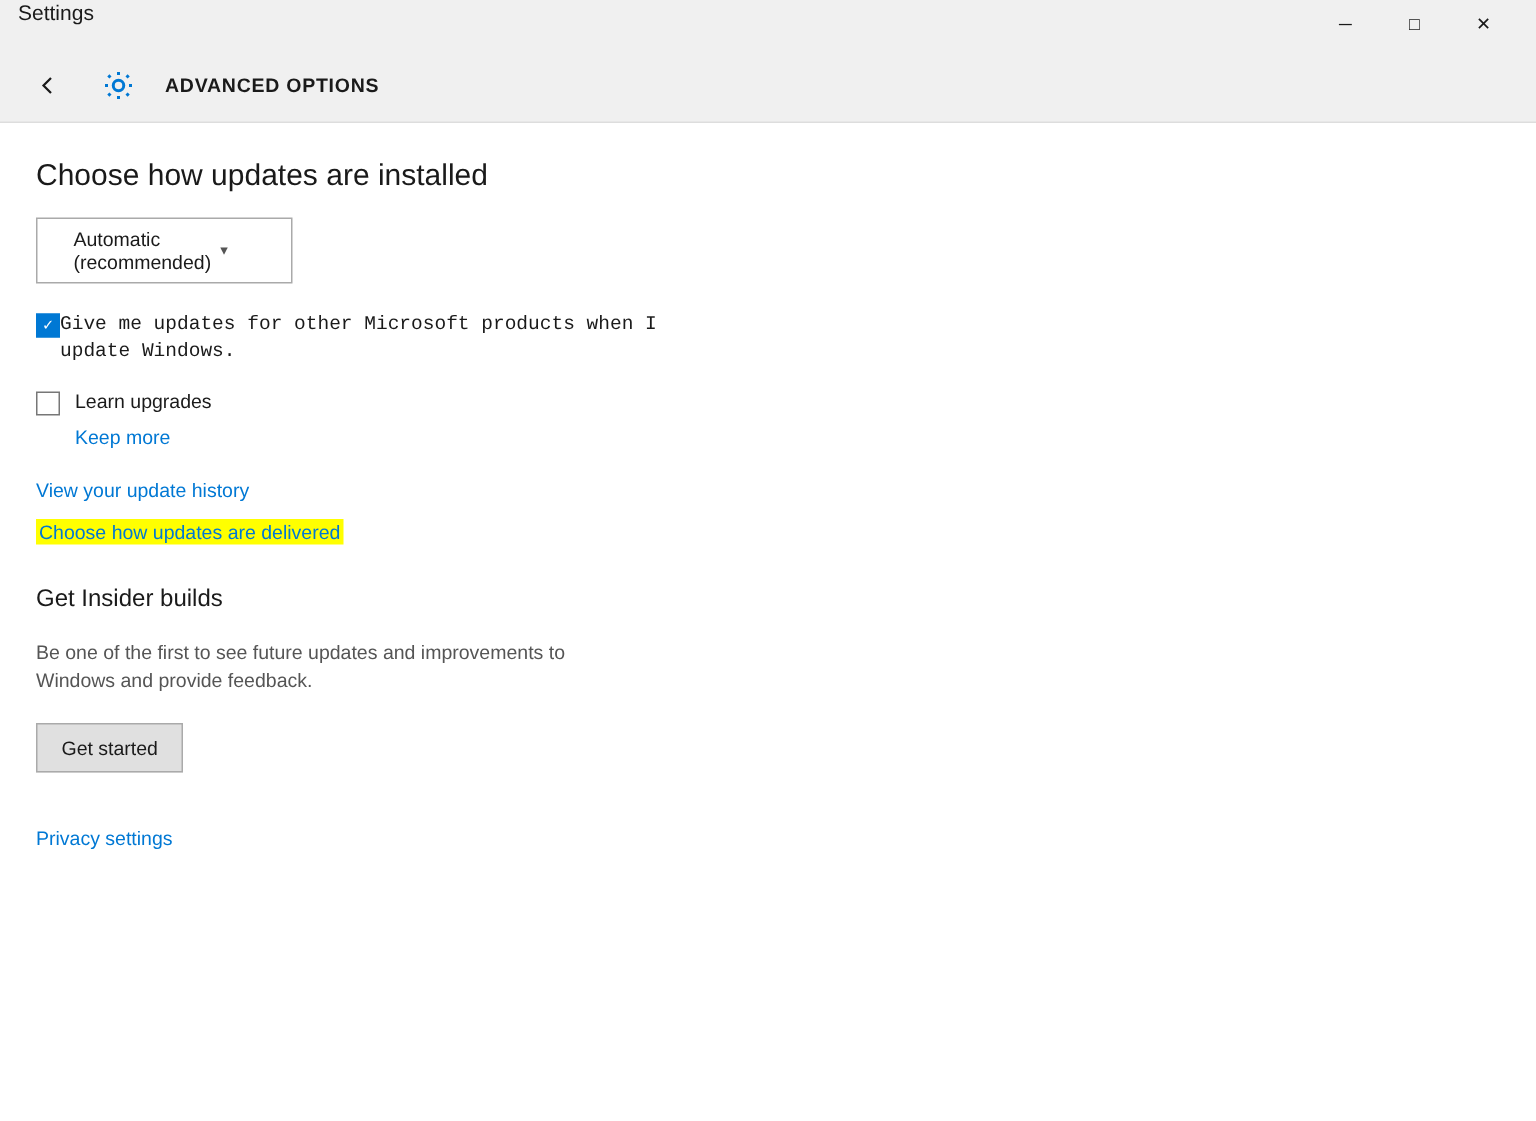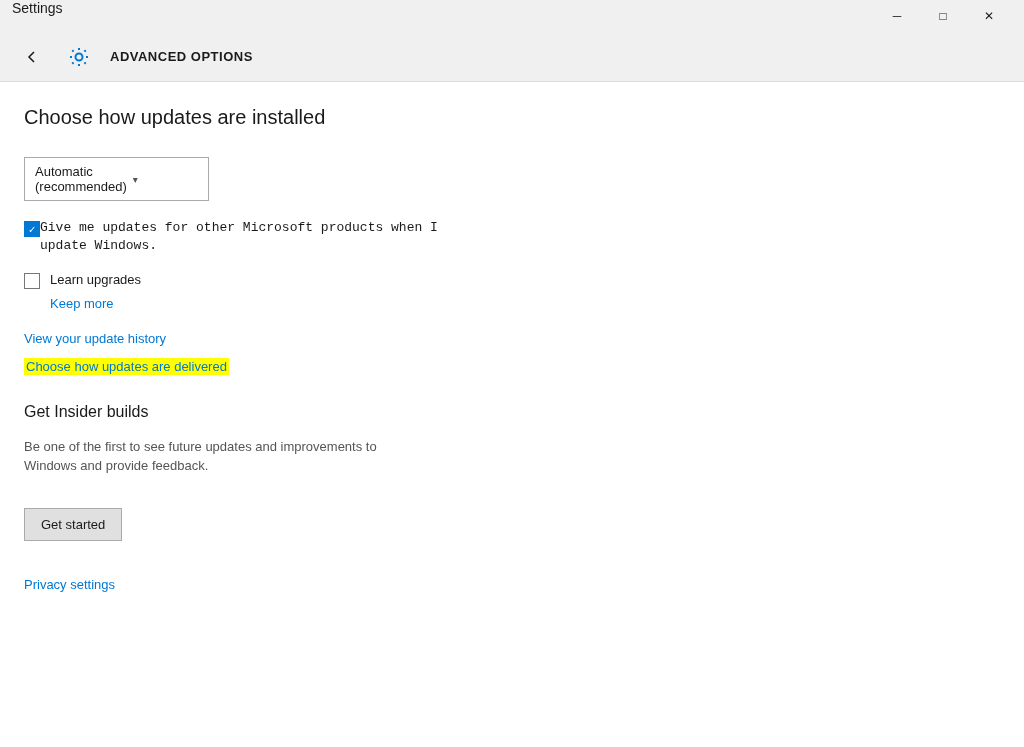--- a/index.html
+++ b/index.html
@@ -95,30 +95,30 @@
       background: white;
       height: calc(747px - 32px - 50px);
       padding: 24px 24px 24px 24px;
       overflow-y: auto;
     }
 
     .section-title {
       font-size: 20px;
       font-weight: 300;
       color: #1a1a1a;
-      margin-bottom: 28px;
+      margin-bottom: 16px;
     }
 
     .dropdown-select {
       display: flex;
       align-items: center;
       border: 1px solid #aaa;
       background: white;
-      padding: 6px 10px;
-      width: 185px;
+      padding: 6px 24px;
+      width: 171px;
       cursor: pointer;
       font-size: 13px;
       color: #1a1a1a;
       gap: 6px;
       margin-bottom: 18px;
     }
 
     .dropdown-select span {
       flex: 1;
     }
@@ -217,21 +217,21 @@
       font-weight: 300;
       color: #1a1a1a;
       margin-bottom: 16px;
     }
 
     .insider-description {
       font-size: 13px;
       color: #555;
       line-height: 1.5;
       max-width: 400px;
-      margin-bottom: 32px;
+      margin-bottom: 18px;
     }
 
     .get-started-btn {
       background: #e0e0e0;
       border: 1px solid #aaa;
       padding: 8px 16px;
       font-size: 13px;
       cursor: pointer;
       color: #1a1a1a;
       margin-bottom: 36px;

